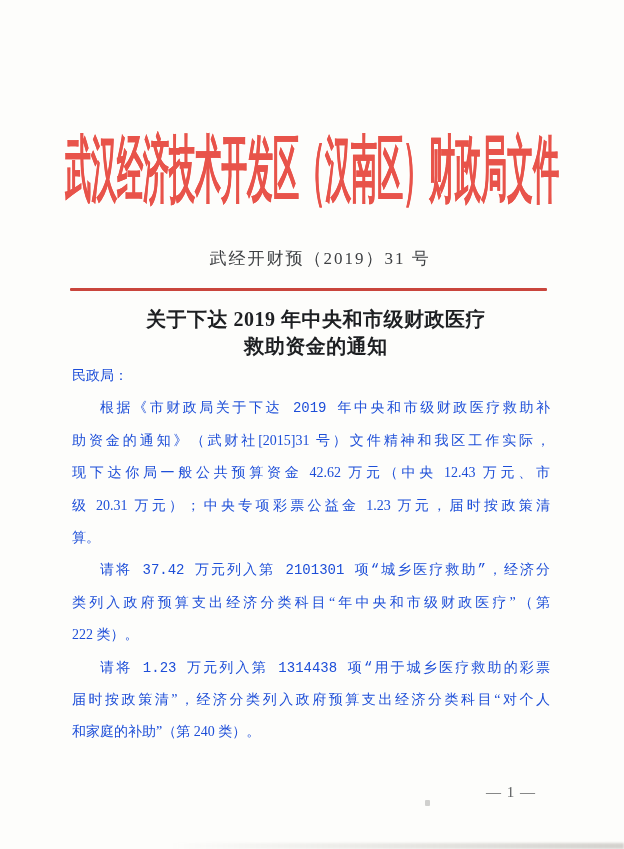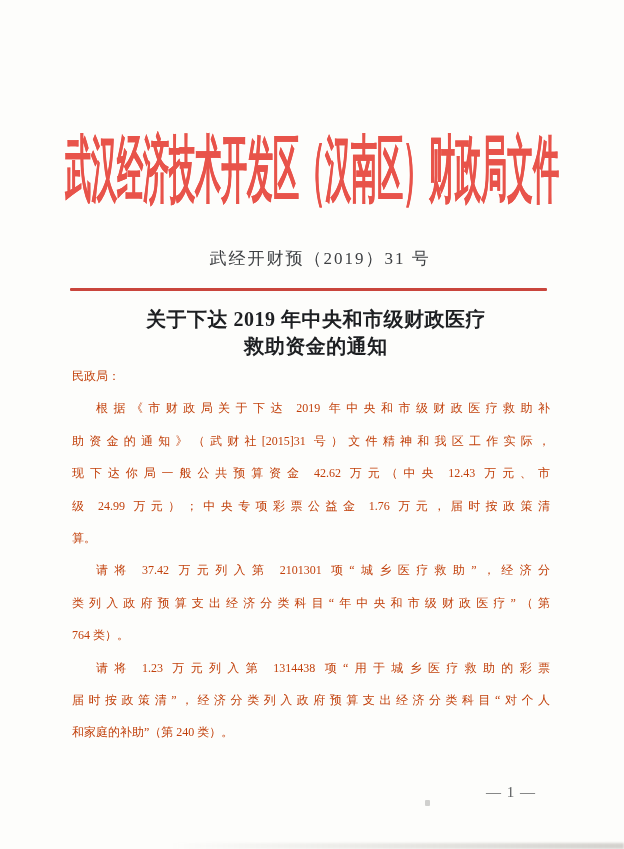--- a/index.html
+++ b/index.html
@@ -73,36 +73,37 @@
     color: #1d1f22;
     letter-spacing: 0.5px;
   }
 
   
   .body-text {
     position: absolute;
     top: 360px;
     left: 72px;
     width: 478px;
-    font-size: 12px;
+    font-size: 14px;
     line-height: 32.4px;
-    color: #c2410c;
+    color: #1d4ed8;
   }
   .line {
     text-align: justify;
     text-align-last: justify;
     height: 32.4px;
     overflow: hidden;
   }
   .line.last {
     text-align: left;
     text-align-last: left;
   }
   .line.indent {
     text-indent: 2em;
+    font-family: Liberation Mono, monospace;
   }
   .recipient {
     text-align: left;
     text-align-last: left;
     height: 32.4px;
   }
 
   
   .pagenum {
     position: absolute;
@@ -153,28 +154,28 @@
     <div>救助资金的通知</div>
   </div>
 
   <div class="body-text">
     <div class="recipient">民政局：</div>
 
     <div>
       <div class="line indent">根据《市财政局关于下达 2019 年中央和市级财政医疗救助补</div>
       <div class="line">助资金的通知》（武财社[2015]31 号）文件精神和我区工作实际，</div>
       <div class="line">现下达你局一般公共预算资金 42.62 万元（中央 12.43 万元、市</div>
-      <div class="line">级 24.99 万元）；中央专项彩票公益金 1.76 万元，届时按政策清</div>
+      <div class="line">级 20.31 万元）；中央专项彩票公益金 1.23 万元，届时按政策清</div>
       <div class="line last">算。</div>
     </div>
 
     <div>
       <div class="line indent">请将 37.42 万元列入第 2101301 项“城乡医疗救助”，经济分</div>
       <div class="line">类列入政府预算支出经济分类科目“年中央和市级财政医疗”（第</div>
-      <div class="line last">764 类）。</div>
+      <div class="line last">222 类）。</div>
     </div>
 
     <div>
       <div class="line indent">请将 1.23 万元列入第 1314438 项“用于城乡医疗救助的彩票</div>
       <div class="line">届时按政策清”，经济分类列入政府预算支出经济分类科目“对个人</div>
       <div class="line last">和家庭的补助”（第 240 类）。</div>
     </div>
   </div>
 
   <div class="pagenum">— 1 —</div>

